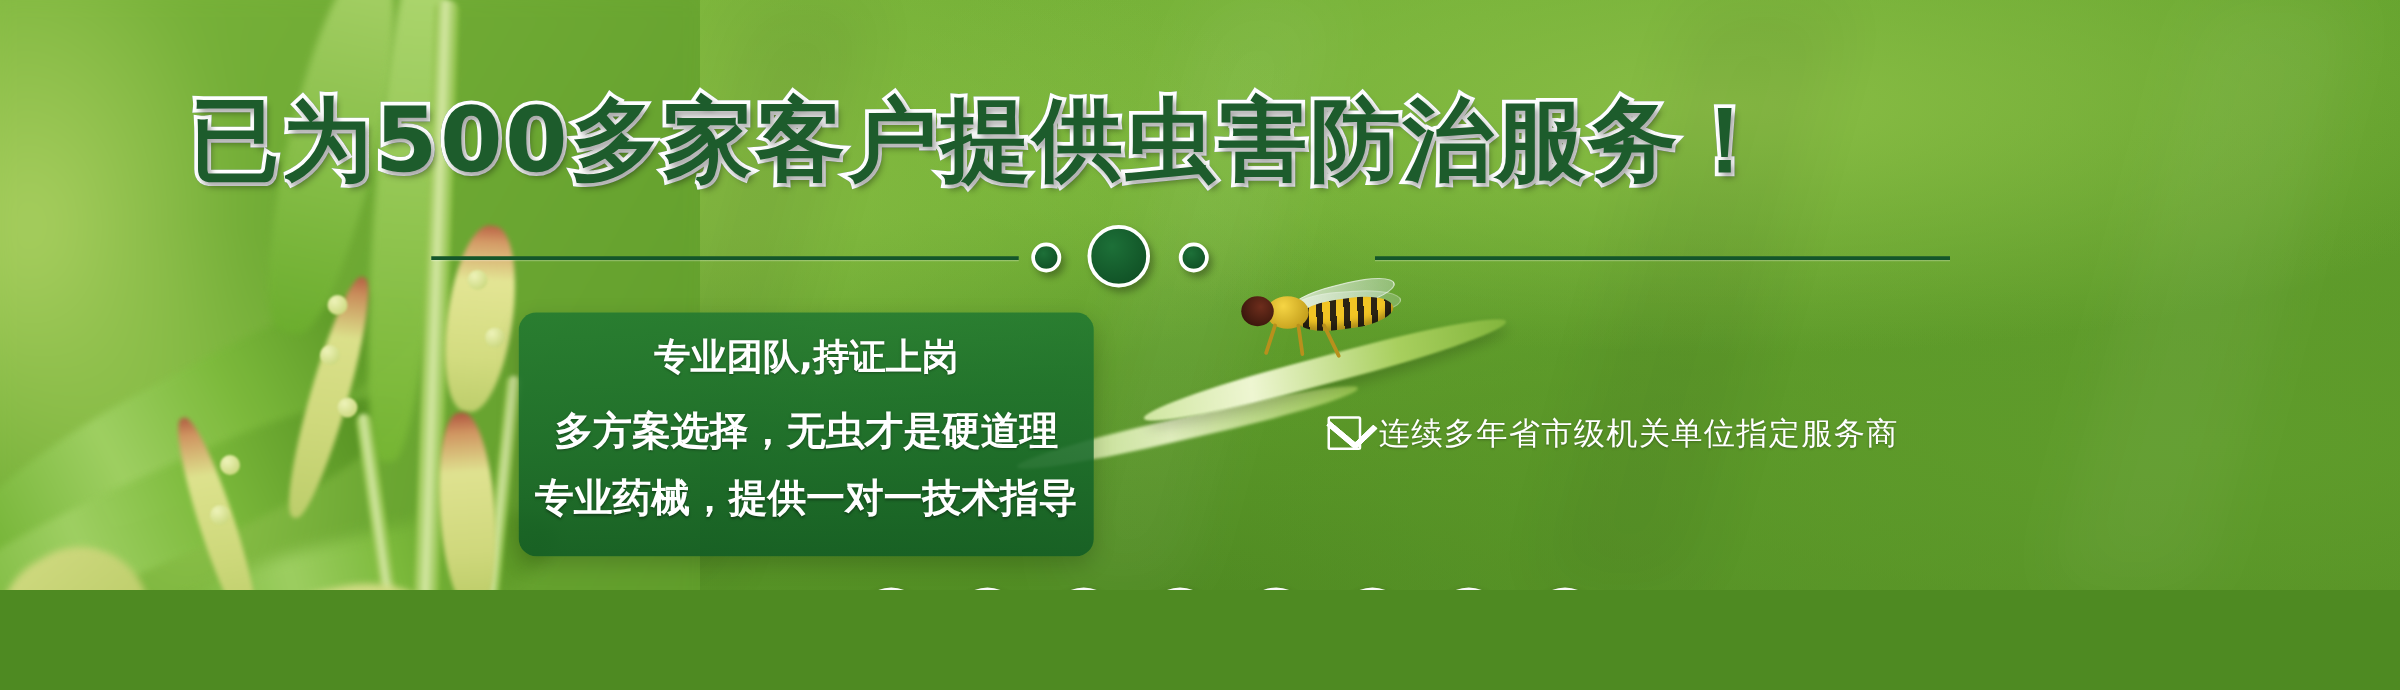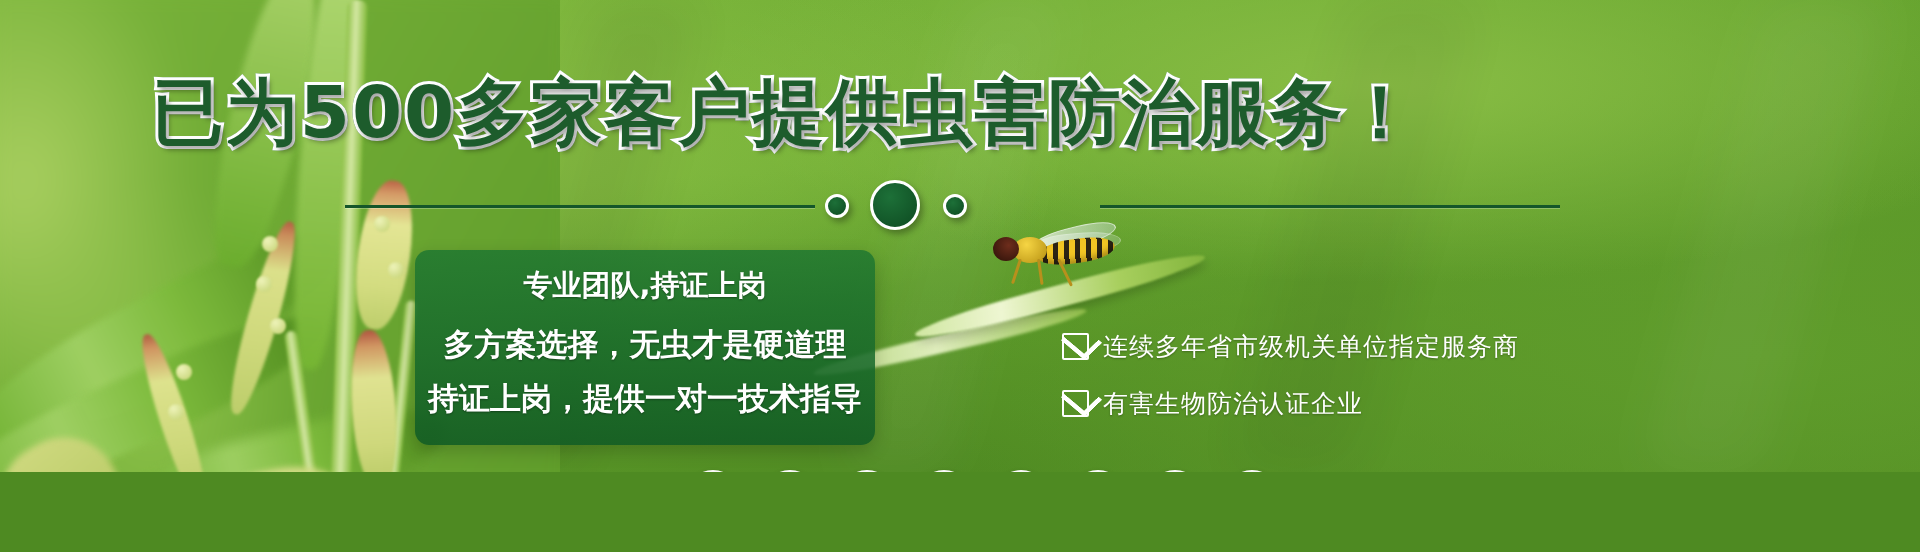--- a/index.html
+++ b/index.html
@@ -290,31 +290,27 @@
 
   <div class="rule left"></div>
   <div class="rule right"></div>
   <div class="dot d1"></div>
   <div class="dot d2"></div>
   <div class="dot d3"></div>
 
   <div class="slogan-panel">
     <div class="slogan-line l1">专业团队,持证上岗</div>
     <div class="slogan-line l2">多方案选择，无虫才是硬道理</div>
-    <div class="slogan-line l3">持证上岗，提供一对一技术指导</div>
+    <div class="slogan-line l3">专业药械，提供一对一技术指导</div>
   </div>
 
   <div class="bullets">
     <div class="bullet">
       <span class="check-icon"></span>
       <span class="bullet-text">连续多年省市级机关单位指定服务商</span>
-    </div>
-    <div class="bullet">
-      <span class="check-icon"></span>
-      <span class="bullet-text">有害生物防治认证企业</span>
     </div>
   </div>
 
   <div class="pest-row">
 
     <div class="pest" title="">
       <svg width="46" height="40" viewBox="0 0 46 40">
         <ellipse cx="25" cy="23" rx="15" ry="11" fill="#9c9a95"></ellipse>
         <ellipse cx="25" cy="21" rx="13" ry="9" fill="#b9b7b1"></ellipse>
         <circle cx="11" cy="20" r="7.5" fill="#a9a7a1"></circle>

